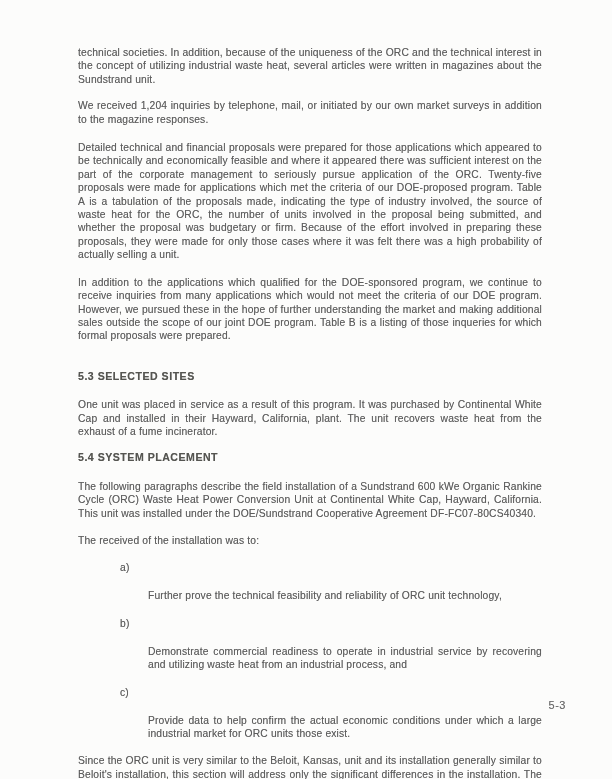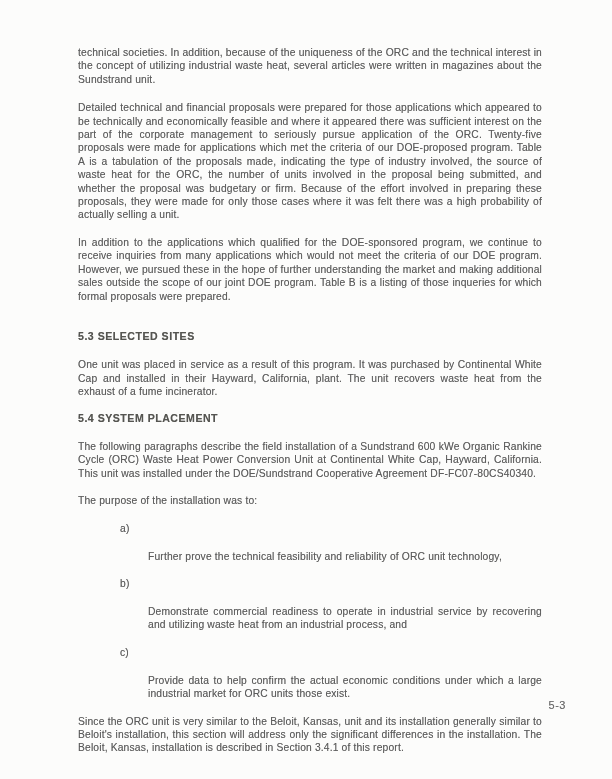--- a/index.html
+++ b/index.html
@@ -68,34 +68,35 @@
   }
 </style>
 </head>
 <body>
 
 <div class="page">
   <div class="text-column">
 
     <p class="body-par">technical societies. In addition, because of the uniqueness of the ORC and the technical interest in the concept of utilizing industrial waste heat, several articles were written in magazines about the Sundstrand unit.</p>
 
+    <p class="body-par">We received 1,204 inquiries by telephone, mail, or initiated by our own market surveys in addition to the magazine responses.</p>
 
     <p class="body-par" style="margin-top:15px;">Detailed technical and financial proposals were prepared for those applications which appeared to be technically and economically feasible and where it appeared there was sufficient interest on the part of the corporate management to seriously pursue application of the ORC. Twenty-five proposals were made for applications which met the criteria of our DOE-proposed program. Table A is a tabulation of the proposals made, indicating the type of industry involved, the source of waste heat for the ORC, the number of units involved in the proposal being submitted, and whether the proposal was budgetary or firm. Because of the effort involved in preparing these proposals, they were made for only those cases where it was felt there was a high probability of actually selling a unit.</p>
 
     <p class="body-par" style="margin-top:14px;">In addition to the applications which qualified for the DOE-sponsored program, we continue to receive inquiries from many applications which would not meet the criteria of our DOE program. However, we pursued these in the hope of further understanding the market and making additional sales outside the scope of our joint DOE program. Table B is a listing of those inqueries for which formal proposals were prepared.</p>
 
     <h2 class="sec-heading">5.3  SELECTED SITES</h2>
 
     <p class="body-par">One unit was placed in service as a result of this program. It was purchased by Continental White Cap and installed in their Hayward, California, plant. The unit recovers waste heat from the exhaust of a fume incinerator.</p>
 
     <h2 class="sec-heading" style="margin-top:8px;">5.4  SYSTEM PLACEMENT</h2>
 
     <p class="body-par">The following paragraphs describe the field installation of a Sundstrand 600 kWe Organic Rankine Cycle (ORC) Waste Heat Power Conversion Unit at Continental White Cap, Hayward, California. This unit was installed under the DOE/Sundstrand Cooperative Agreement DF-FC07-80CS40340.</p>
 
-    <p class="body-par" style="margin-top:14px;">The purpose of the installation was to:</p>
+    <p class="body-par" style="margin-top:14px;">The received of the installation was to:</p>
 
     <div class="purpose-list" style="margin-top:14px;">
       <div class="purpose-item">
         <span class="item-label">a)</span>
         <span class="item-text">Further prove the technical feasibility and reliability of ORC unit technology,</span>
       </div>
       <div class="purpose-item">
         <span class="item-label">b)</span>
         <span class="item-text">Demonstrate commercial readiness to operate in industrial service by recovering and utilizing waste heat from an industrial process, and</span>
       </div>

